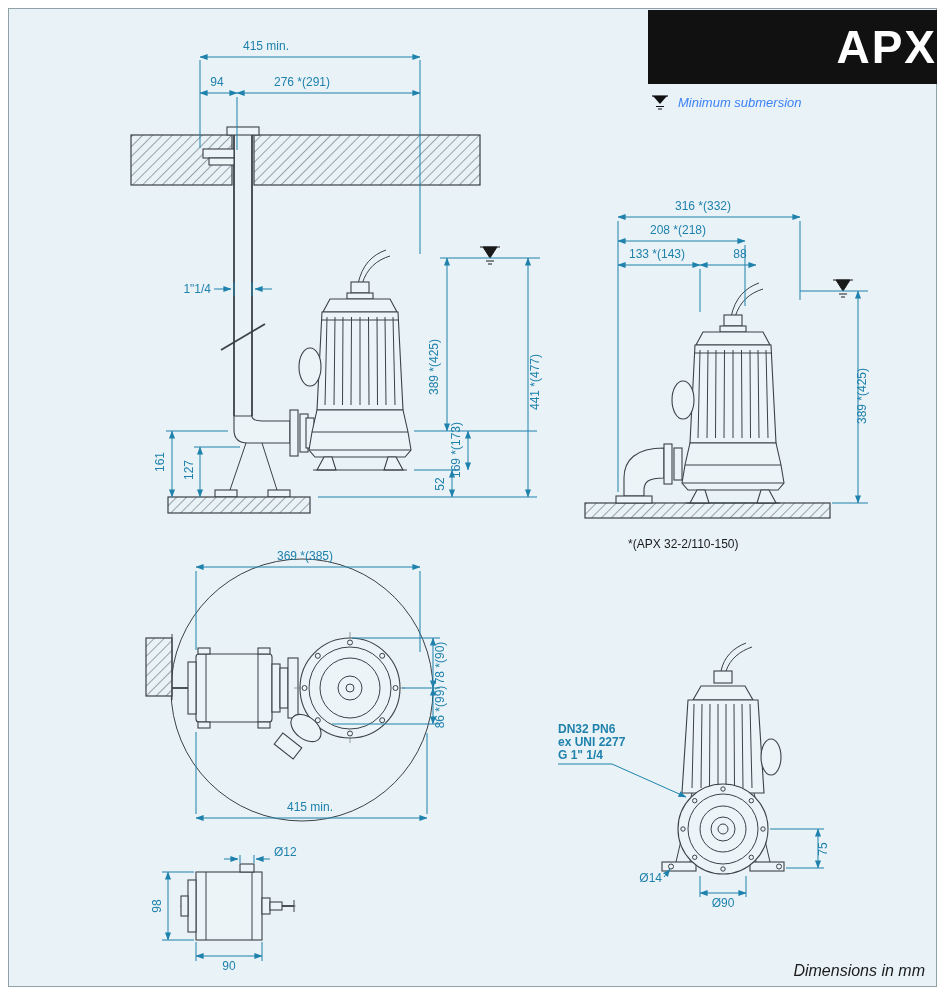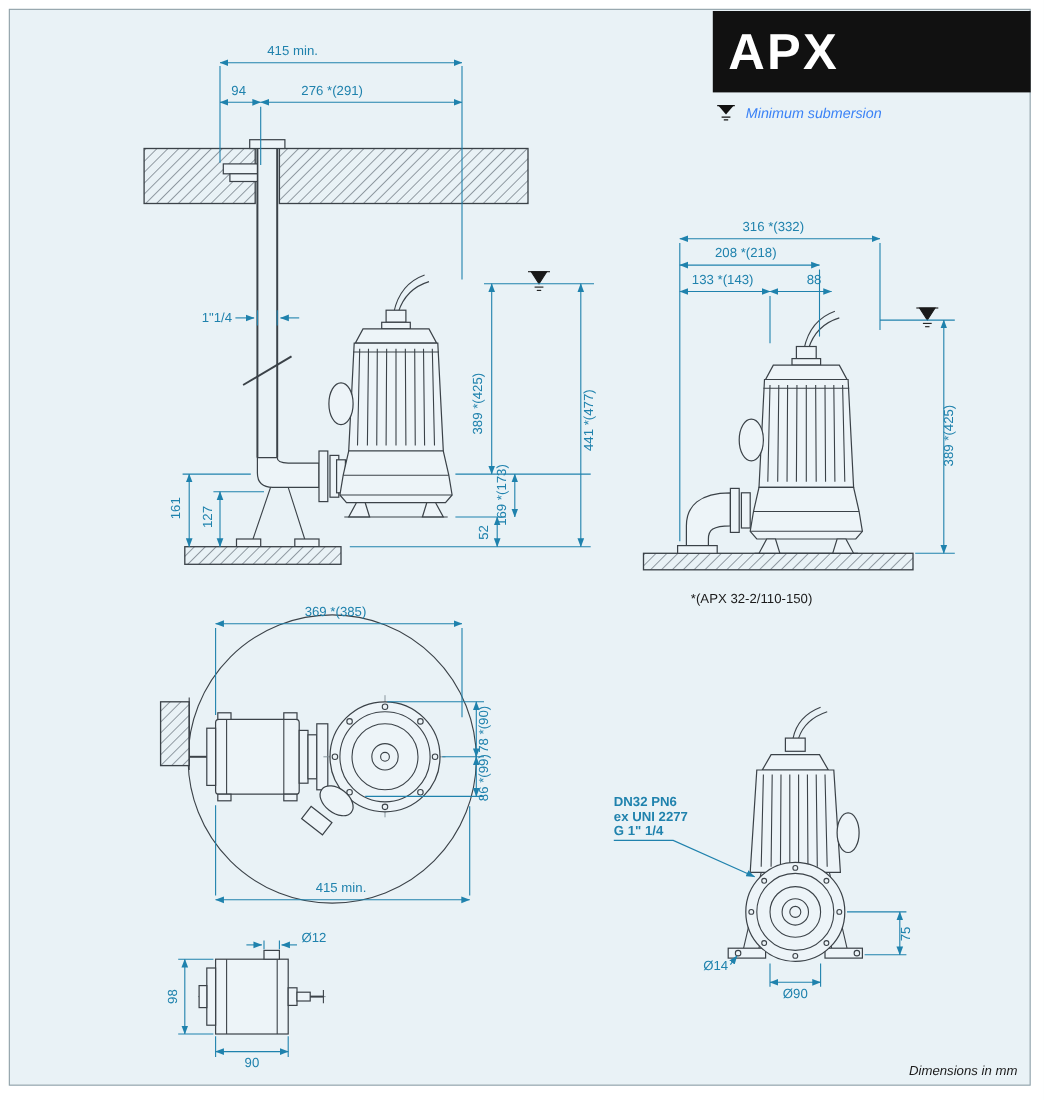--- a/index.html
+++ b/index.html
@@ -12,30 +12,30 @@
   }
   .frame {
     position:absolute; left:8px; top:8px; width:929px; height:979px;
     background:#e9f2f6; border:1px solid #8fa0a8;
   }
   svg.drawing { position:absolute; left:0; top:0; }
   .title-box {
     position:absolute; left:648px; top:10px; width:289px; height:74px;
     background:#111111; color:#ffffff;
     display:flex; align-items:center; padding-left:14px;
-    font-size:46px; font-weight:700; letter-spacing:2px;
+    font-size:46px; font-weight:700; letter-spacing:2px;justify-content:flex-end;
   }
   .legend {
     position:absolute; left:650px; top:94px;
     display:flex; align-items:center; gap:8px;
     font-size:13px; font-style:italic; color:#3b82f6;
   }
   .footer {
     position:absolute; right:24px; bottom:20px;
-    font-size:12px; font-style:italic; color:#1b1b1b;
+    font-size:16px; font-style:italic; color:#1b1b1b;
   }
   
   .dim  { stroke:#1f82ad; stroke-width:1; fill:none; }
   .dt   { fill:#1f82ad; font-size:12px; font-family:"Liberation Sans",sans-serif; }
   .dtb  { fill:#1f82ad; font-size:12px; font-weight:700; font-family:"Liberation Sans",sans-serif; }
   .nt   { fill:#1b1b1b; font-size:12px; font-family:"Liberation Sans",sans-serif; }
   .dk   { stroke:#3b4248; stroke-width:1; fill:none; }
   .dk2  { stroke:#3b4248; stroke-width:1.8; fill:none; }
   .part { fill:#edf4f8; stroke:#3b4248; stroke-width:1.1; }
   .hatchrect { fill:url(#hatch); stroke:#3b4248; stroke-width:1.2; }

